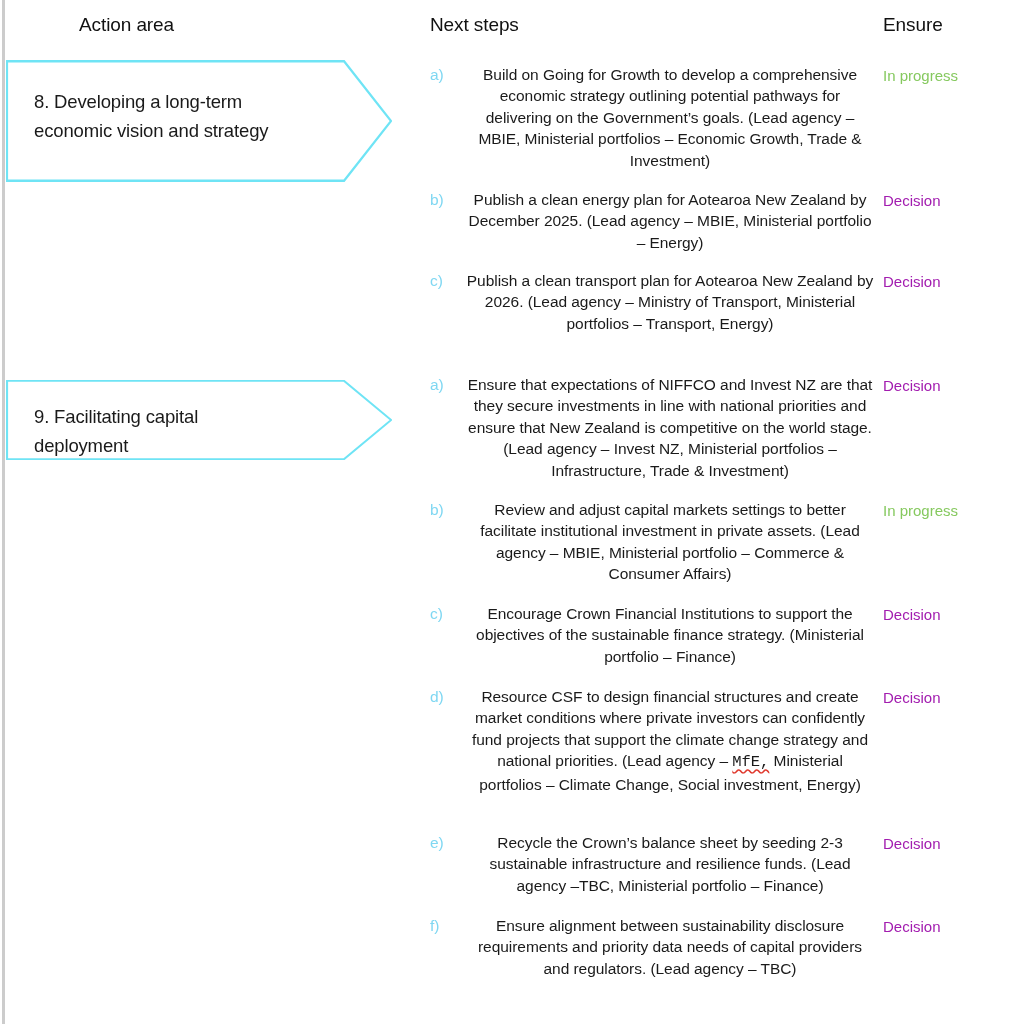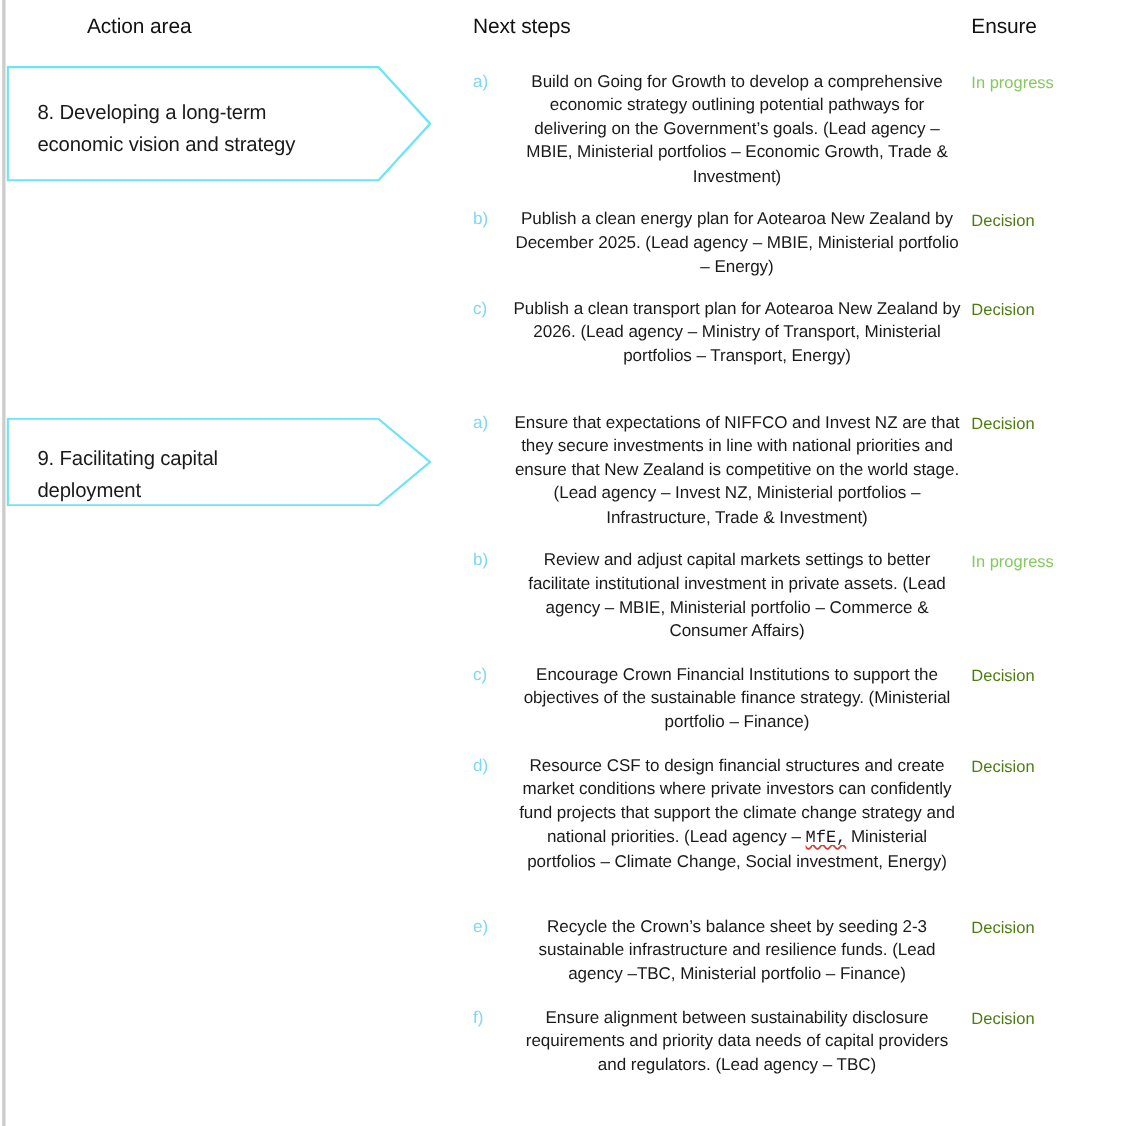--- a/index.html
+++ b/index.html
@@ -62,21 +62,21 @@
   }
   .chevron .label {
     position: relative;
     z-index: 2;
     font-size: 18.5px;
     line-height: 29px;
     letter-spacing: -0.15px;
     padding-left: 28px;
     padding-right: 100px;
   }
-  #chevron-8 { top: 60px;  height: 105px; }
+  #chevron-8 { top: 60px;  height: 122px; }
   #chevron-8 .label { padding-top: 27px; }
   #chevron-9 { top: 380px; height: 80px; }
   #chevron-9 .label { padding-top: 22px; }
 
   
   .step {
     position: absolute;
     left: 430px;
     width: 445px;
   }
@@ -107,21 +107,21 @@
   
   .status {
     position: absolute;
     left: 883px;
     width: 135px;
     font-size: 15px;
     line-height: 21px;
     white-space: nowrap;
   }
   .status.in-progress { color: #86c95f; }
-  .status.decision    { color: #4d7c0f; }
+  .status.decision    { color: #a21caf; }
 </style>
 </head>
 <body>
 
 <div id="left-rule"></div>
 
 <div id="header-row">
   <div class="col-head" id="head-action">Action area</div>
   <div class="col-head" id="head-next">Next steps</div>
   <div class="col-head" id="head-status">Ensure</div>

